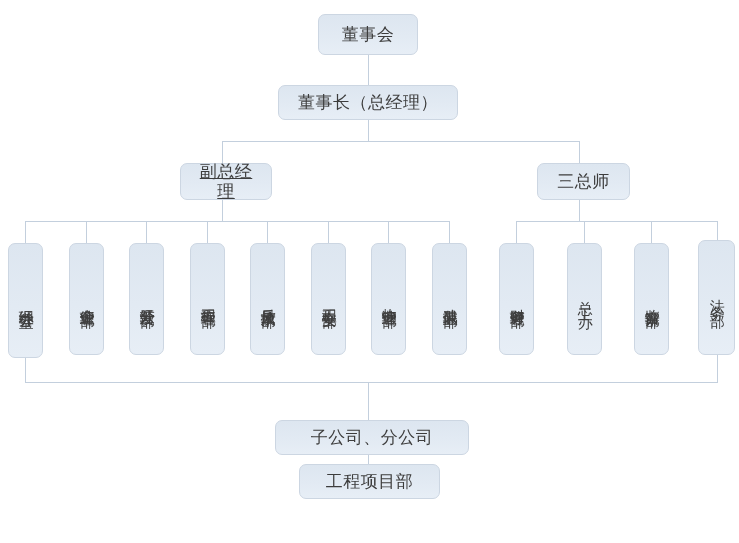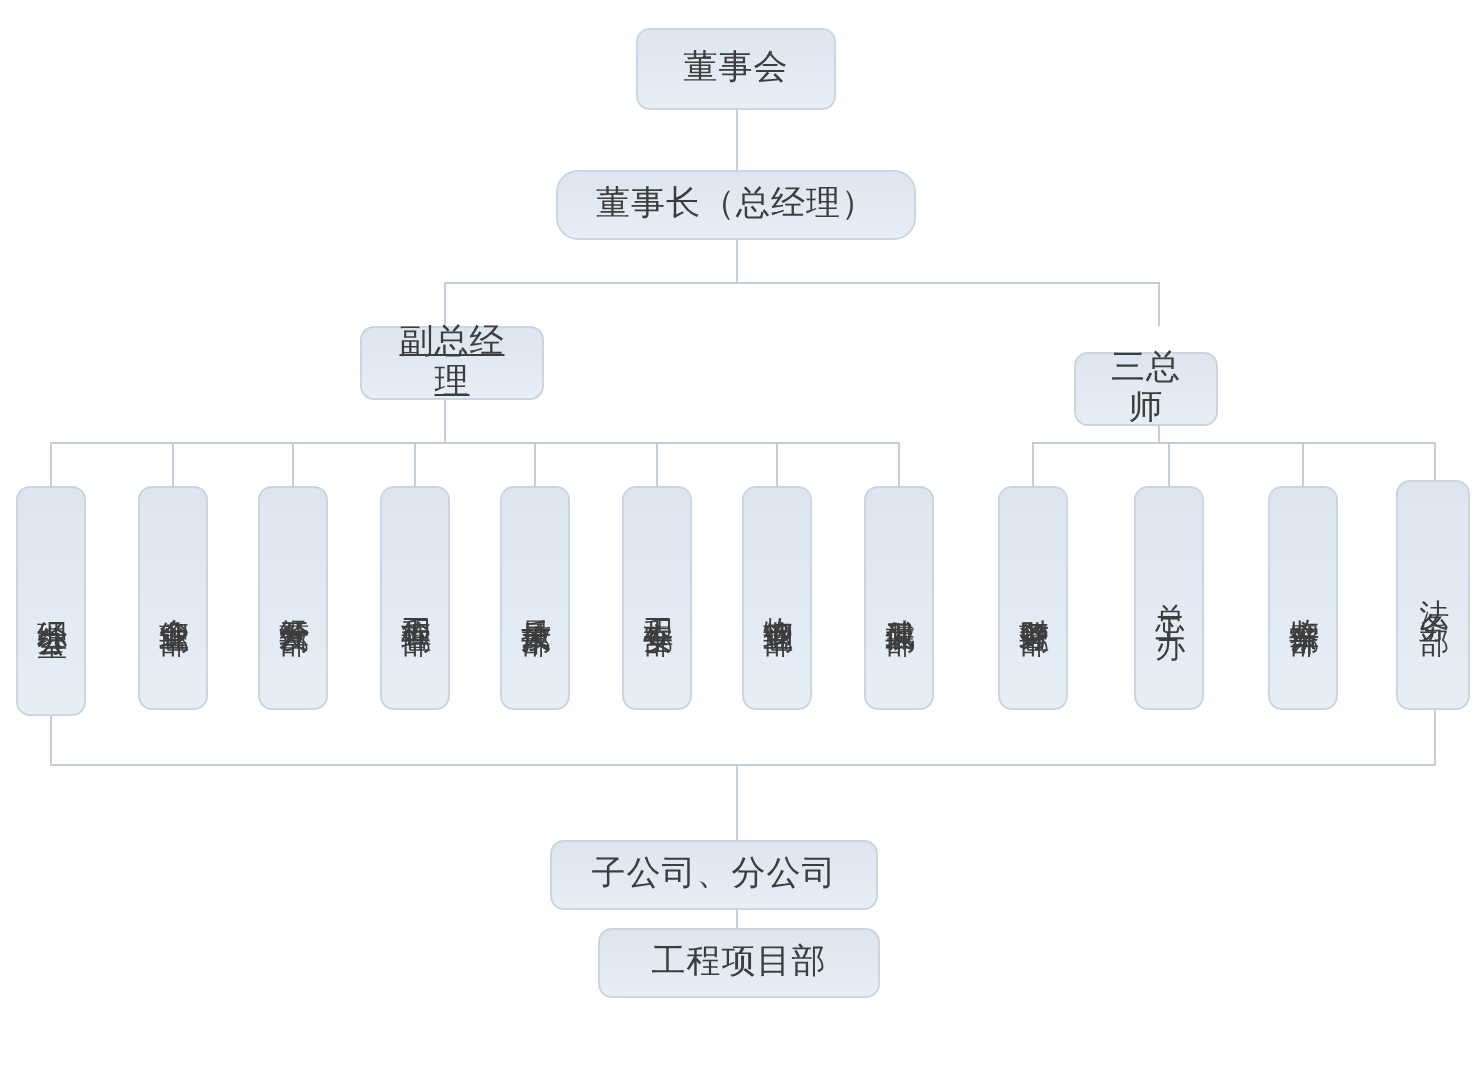--- a/index.html
+++ b/index.html
@@ -87,37 +87,37 @@
 
   <div class="line vline" style="left:25px; top:358px; height:25px;"></div>
   <div class="line vline" style="left:717px; top:355px; height:28px;"></div>
   <div class="line hline" style="left:25px; top:382px; width:693px;"></div>
   <div class="line vline" style="left:368px; top:382px; height:38px;"></div>
 
   <div class="line vline" style="left:368px; top:455px; height:20px;"></div>
 
   <div class="node node-h" style="left:318px; top:14px; width:100px; height:41px;">董事会</div>
 
-  <div class="node node-h" style="left:278px; top:85px; width:180px; height:35px;border-radius:11px;">董事长（总经理）</div>
+  <div class="node node-h" style="left:278px; top:85px; width:180px; height:35px;">董事长（总经理）</div>
 
   <div class="node node-h" style="left:180px; top:163px; width:92px; height:37px;text-decoration:underline;">副总经理</div>
 
-  <div class="node node-h" style="left:537px; top:163px; width:72px; height:37px;margin-top:13px;">三总师</div>
+  <div class="node node-h" style="left:537px; top:163px; width:93px; height:37px;">三总师</div>
 
   <div class="node node-v" style="left:8px; top:243px; width:35px; height:115px;">经理办公室</div>
   <div class="node node-v" style="left:69px; top:243px; width:35px; height:112px;">企业管理部</div>
   <div class="node node-v" style="left:129px; top:243px; width:35px; height:112px;">经营开发部</div>
   <div class="node node-v" style="left:190px; top:243px; width:35px; height:112px;">工程管理部</div>
   <div class="node node-v" style="left:250px; top:243px; width:35px; height:112px;">质量技术部</div>
   <div class="node node-v" style="left:311px; top:243px; width:35px; height:112px;">工程安全部</div>
   <div class="node node-v" style="left:371px; top:243px; width:35px; height:112px;">物业管理部</div>
   <div class="node node-v" style="left:432px; top:243px; width:35px; height:112px;">武装保卫部</div>
 
   <div class="node node-v" style="left:499px; top:243px; width:35px; height:112px;">财务管理部</div>
   <div class="node node-v spaced" style="left:567px; top:243px; width:35px; height:112px;">总工办</div>
   <div class="node node-v" style="left:634px; top:243px; width:35px; height:112px;">监察审计部</div>
   <div class="node node-v spaced" style="left:698px; top:240px; width:37px; height:115px;">法务部</div>
 
-  <div class="node node-h" style="left:275px; top:420px; width:164px; height:35px;">子公司、分公司</div>
+  <div class="node node-h" style="left:275px; top:420px; width:194px; height:35px;">子公司、分公司</div>
 
   <div class="node node-h" style="left:299px; top:464px; width:141px; height:35px;">工程项目部</div>
 
 </div>
 
 </body></html>

